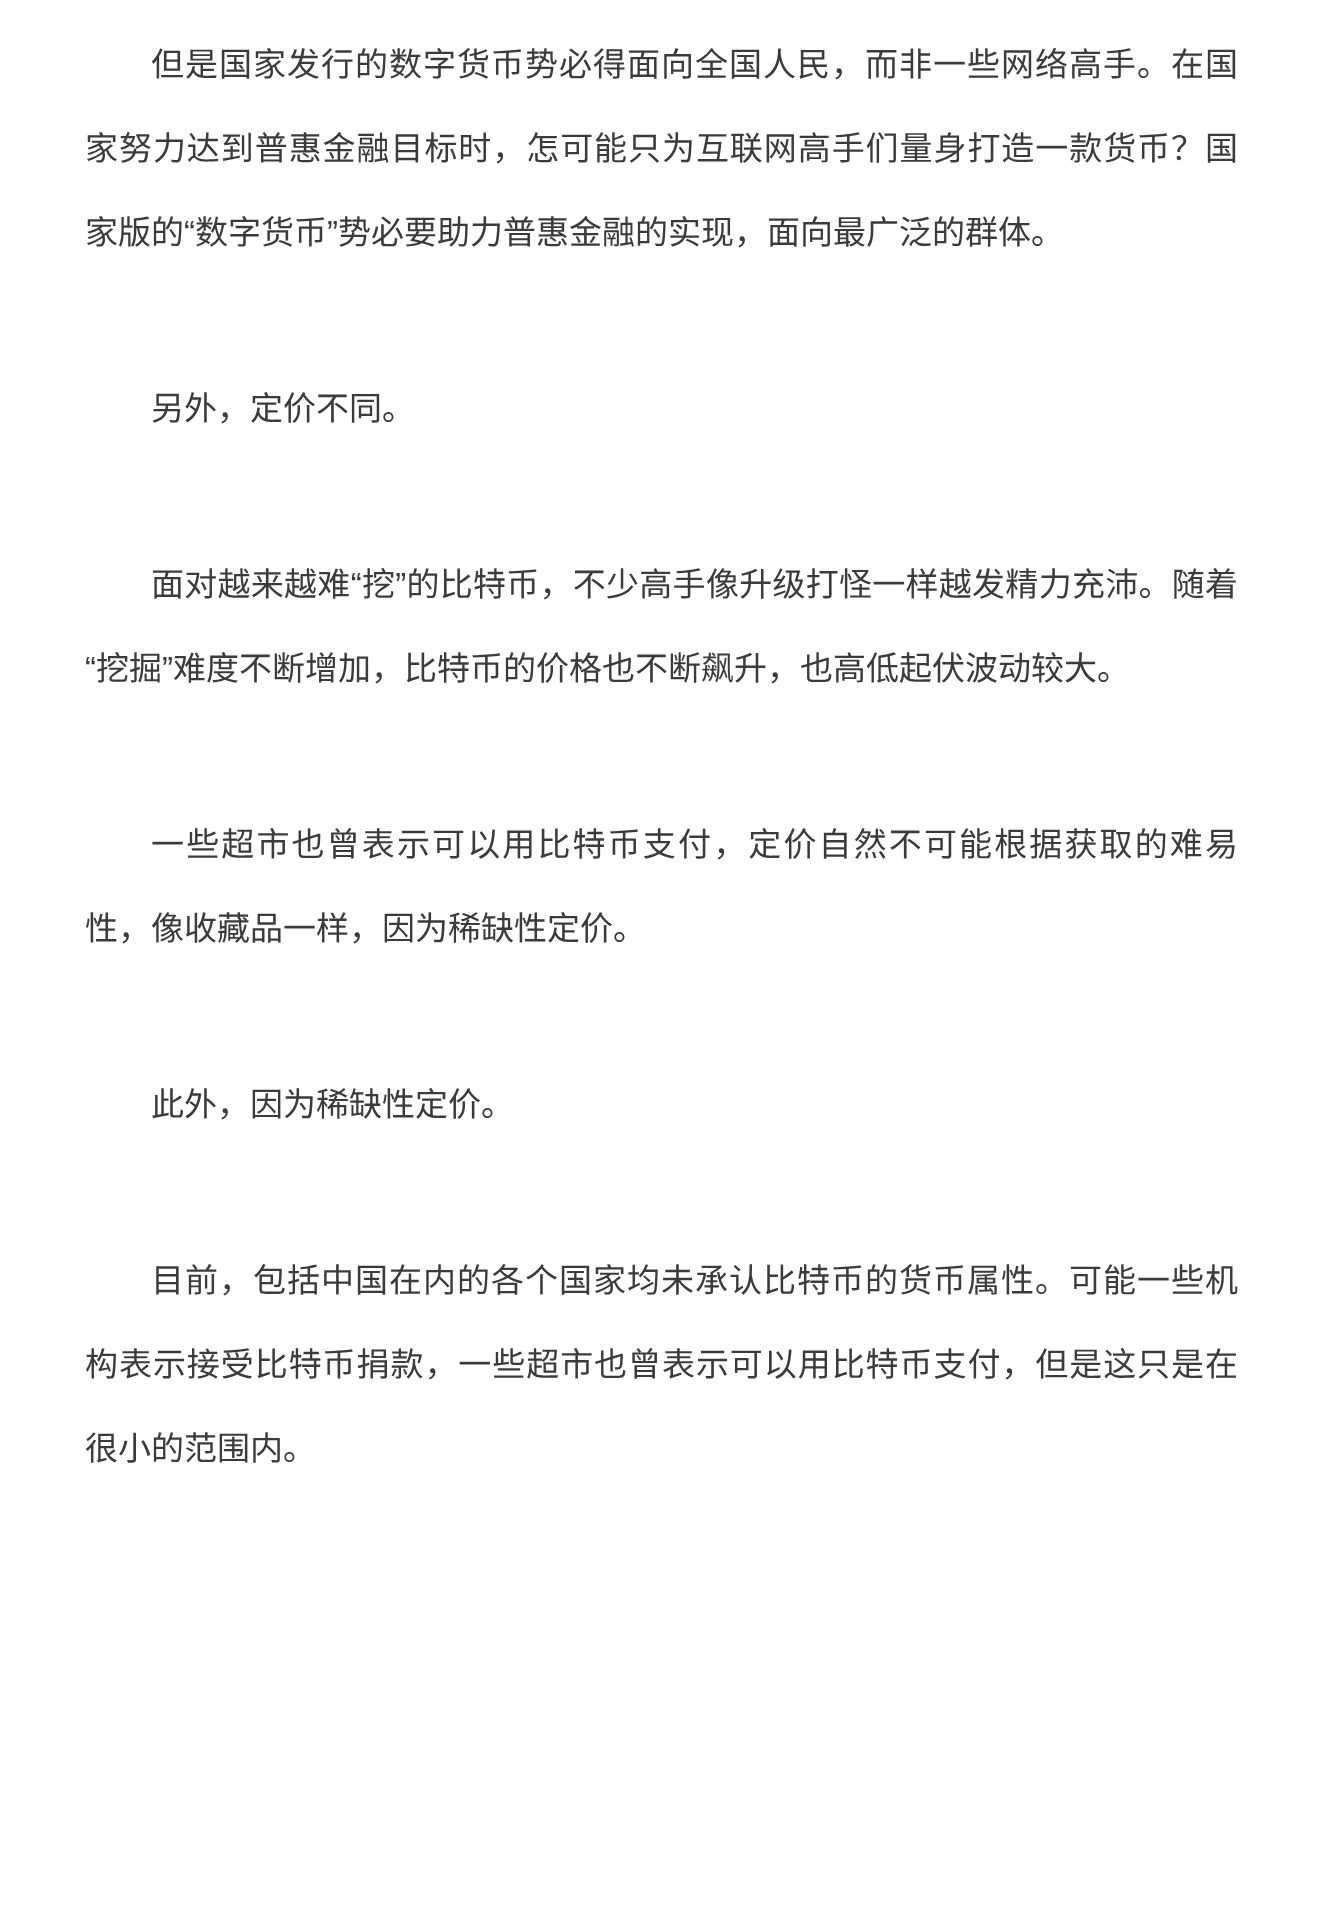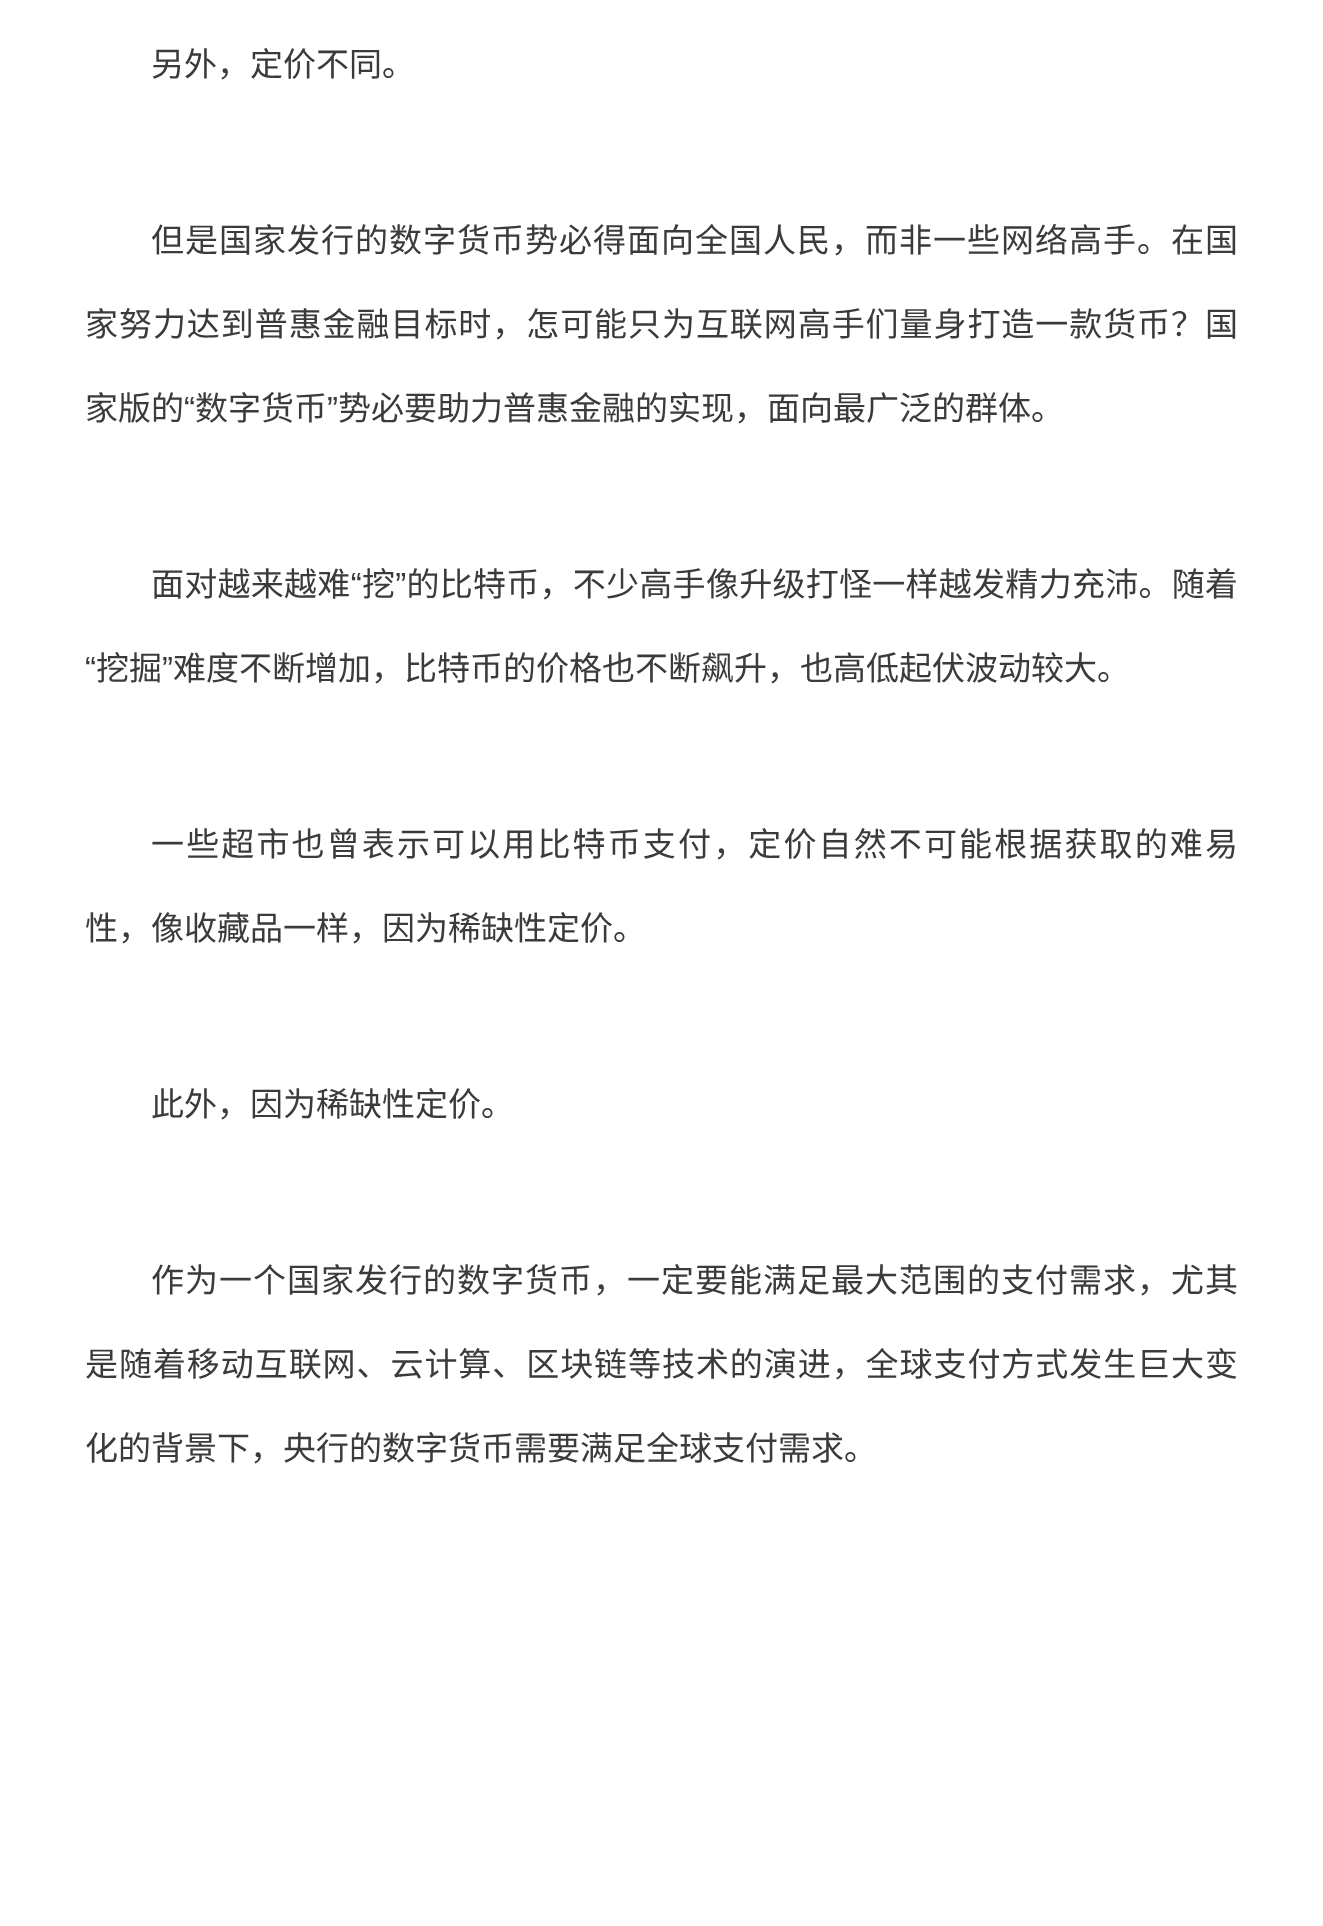--- a/index.html
+++ b/index.html
@@ -30,19 +30,19 @@
     letter-spacing: 0;
   }
   .doc-par:last-child {
     margin-bottom: 0;
   }
 </style>
 </head>
 <body>
 
 <div class="page">
+  <p class="doc-par">但是国家发行的数字货币势必得面向全国人民，而非一些网络高手。在国家努力达到普惠金融目标时，怎可能只为互联网高手们量身打造一款货币？国家版的“数字货币”势必要助力普惠金融的实现，面向最广泛的群体。</p>
   <p class="doc-par">另外，定价不同。</p>
-  <p class="doc-par">但是国家发行的数字货币势必得面向全国人民，而非一些网络高手。在国家努力达到普惠金融目标时，怎可能只为互联网高手们量身打造一款货币？国家版的“数字货币”势必要助力普惠金融的实现，面向最广泛的群体。</p>
   <p class="doc-par">面对越来越难“挖”的比特币，不少高手像升级打怪一样越发精力充沛。随着“挖掘”难度不断增加，比特币的价格也不断飙升，也高低起伏波动较大。</p>
   <p class="doc-par">一些超市也曾表示可以用比特币支付，定价自然不可能根据获取的难易性，像收藏品一样，因为稀缺性定价。</p>
   <p class="doc-par">此外，因为稀缺性定价。</p>
-  <p class="doc-par">作为一个国家发行的数字货币，一定要能满足最大范围的支付需求，尤其是随着移动互联网、云计算、区块链等技术的演进，全球支付方式发生巨大变化的背景下，央行的数字货币需要满足全球支付需求。</p>
+  <p class="doc-par">目前，包括中国在内的各个国家均未承认比特币的货币属性。可能一些机构表示接受比特币捐款，一些超市也曾表示可以用比特币支付，但是这只是在很小的范围内。</p>
 </div>
 
 </body></html>

